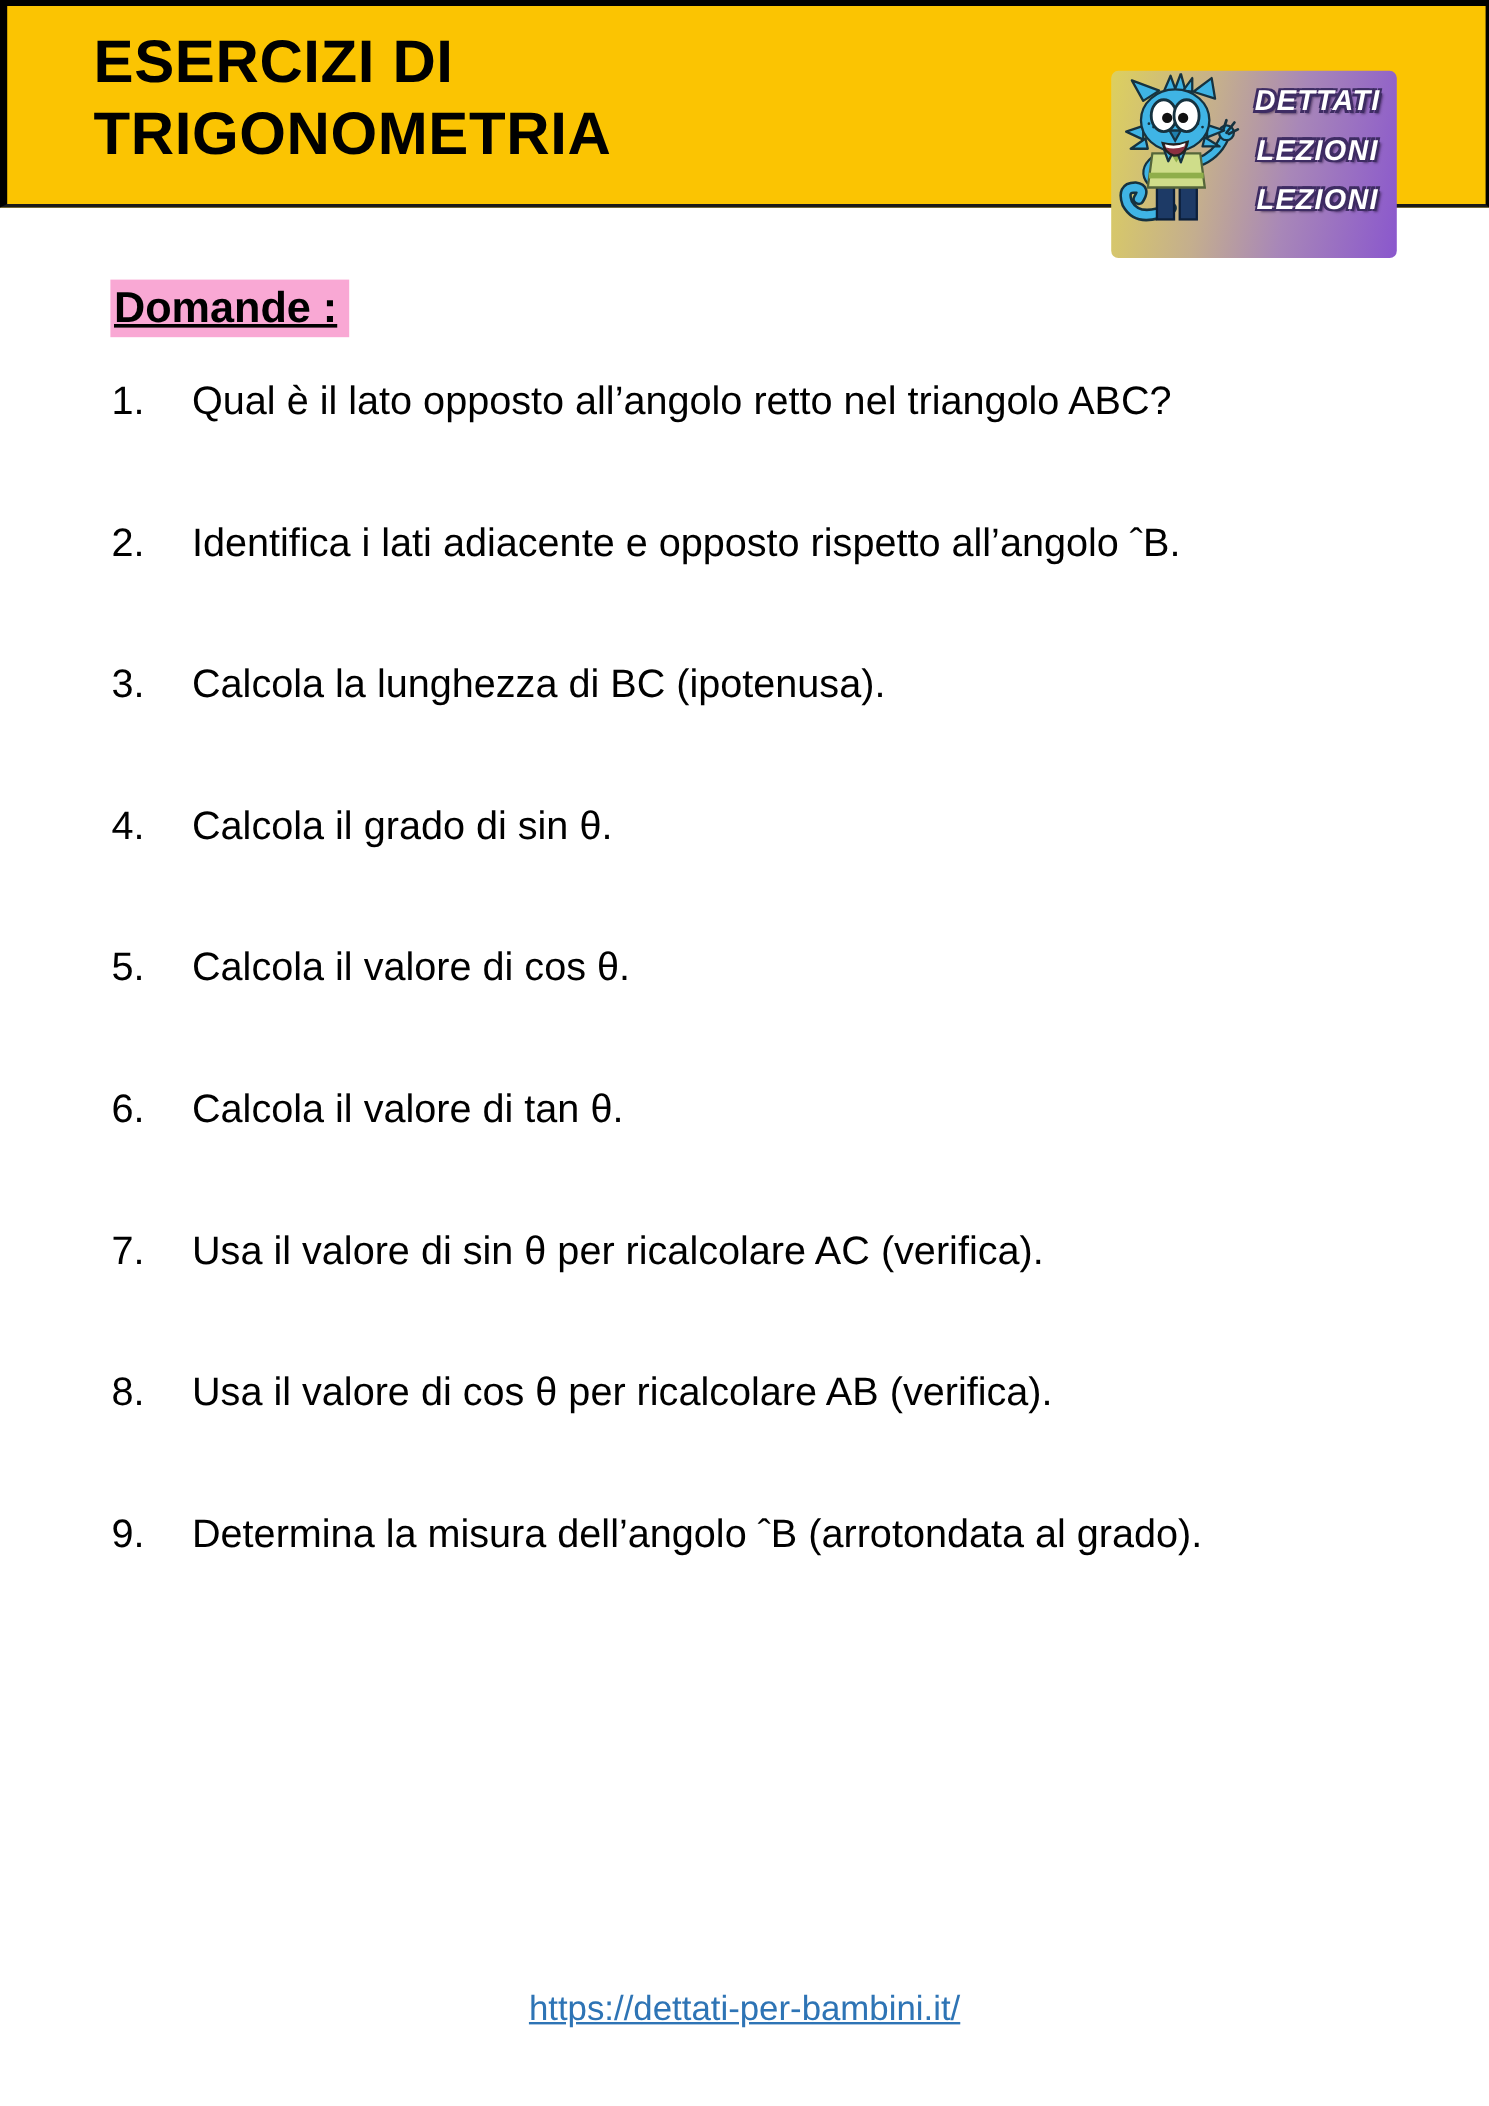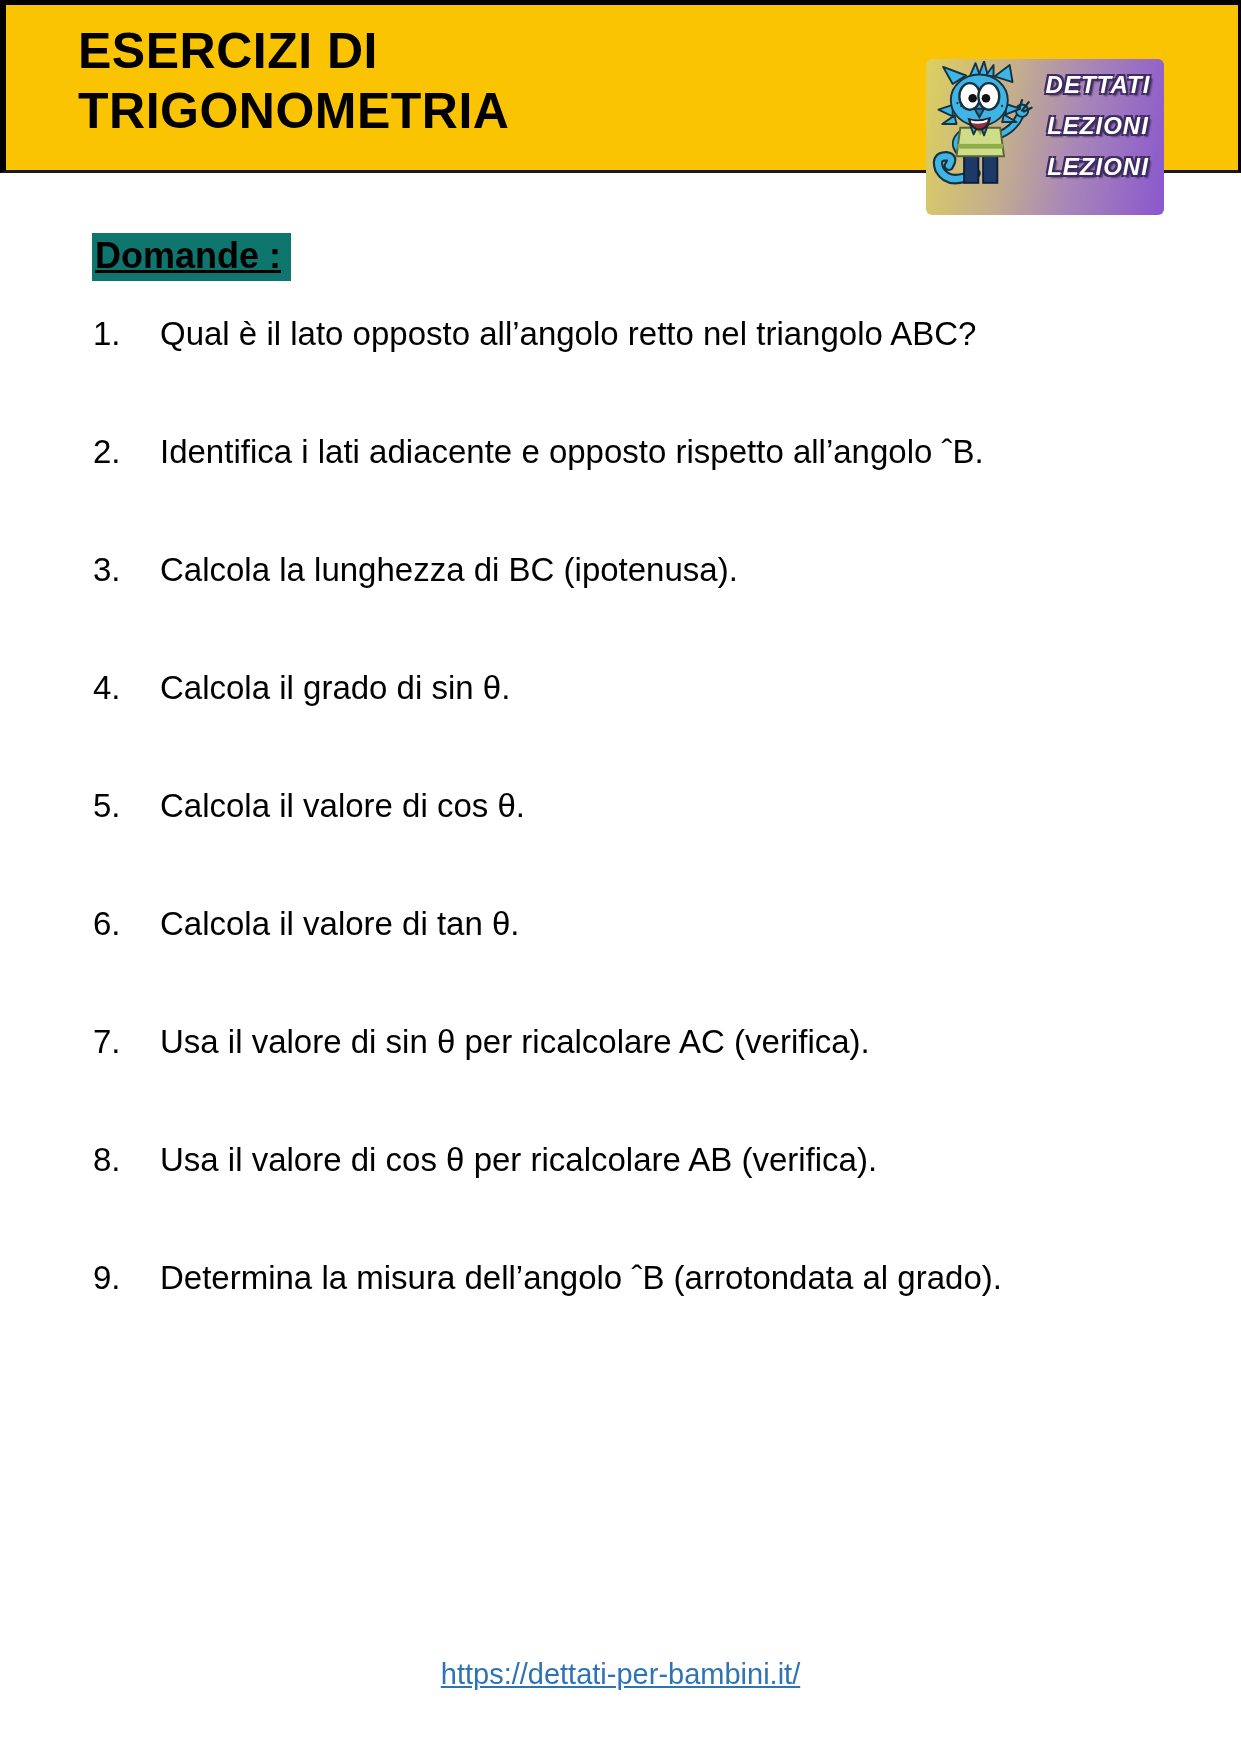--- a/index.html
+++ b/index.html
@@ -115,21 +115,21 @@
     </svg>
     <div class="badge-words">
       <p class="badge-word">DETTATI</p>
       <p class="badge-word">LEZIONI</p>
       <p class="badge-word">LEZIONI</p>
     </div>
   </div>
 </div>
 
 <div class="section-heading">
-  <span class="highlight" style="background: #0f766e;">Domande :</span>
+  <span class="highlight" style="background: #f9a8d4;">Domande :</span>
 </div>
 
 <ol class="questions">
   <li>
     <span class="q-num">1.</span>
     <span class="q-text">Qual è il lato opposto all’angolo retto nel triangolo ABC?</span>
   </li>
   <li>
     <span class="q-num">2.</span>
     <span class="q-text">Identifica i lati adiacente e opposto rispetto all’angolo ˆB.</span>

